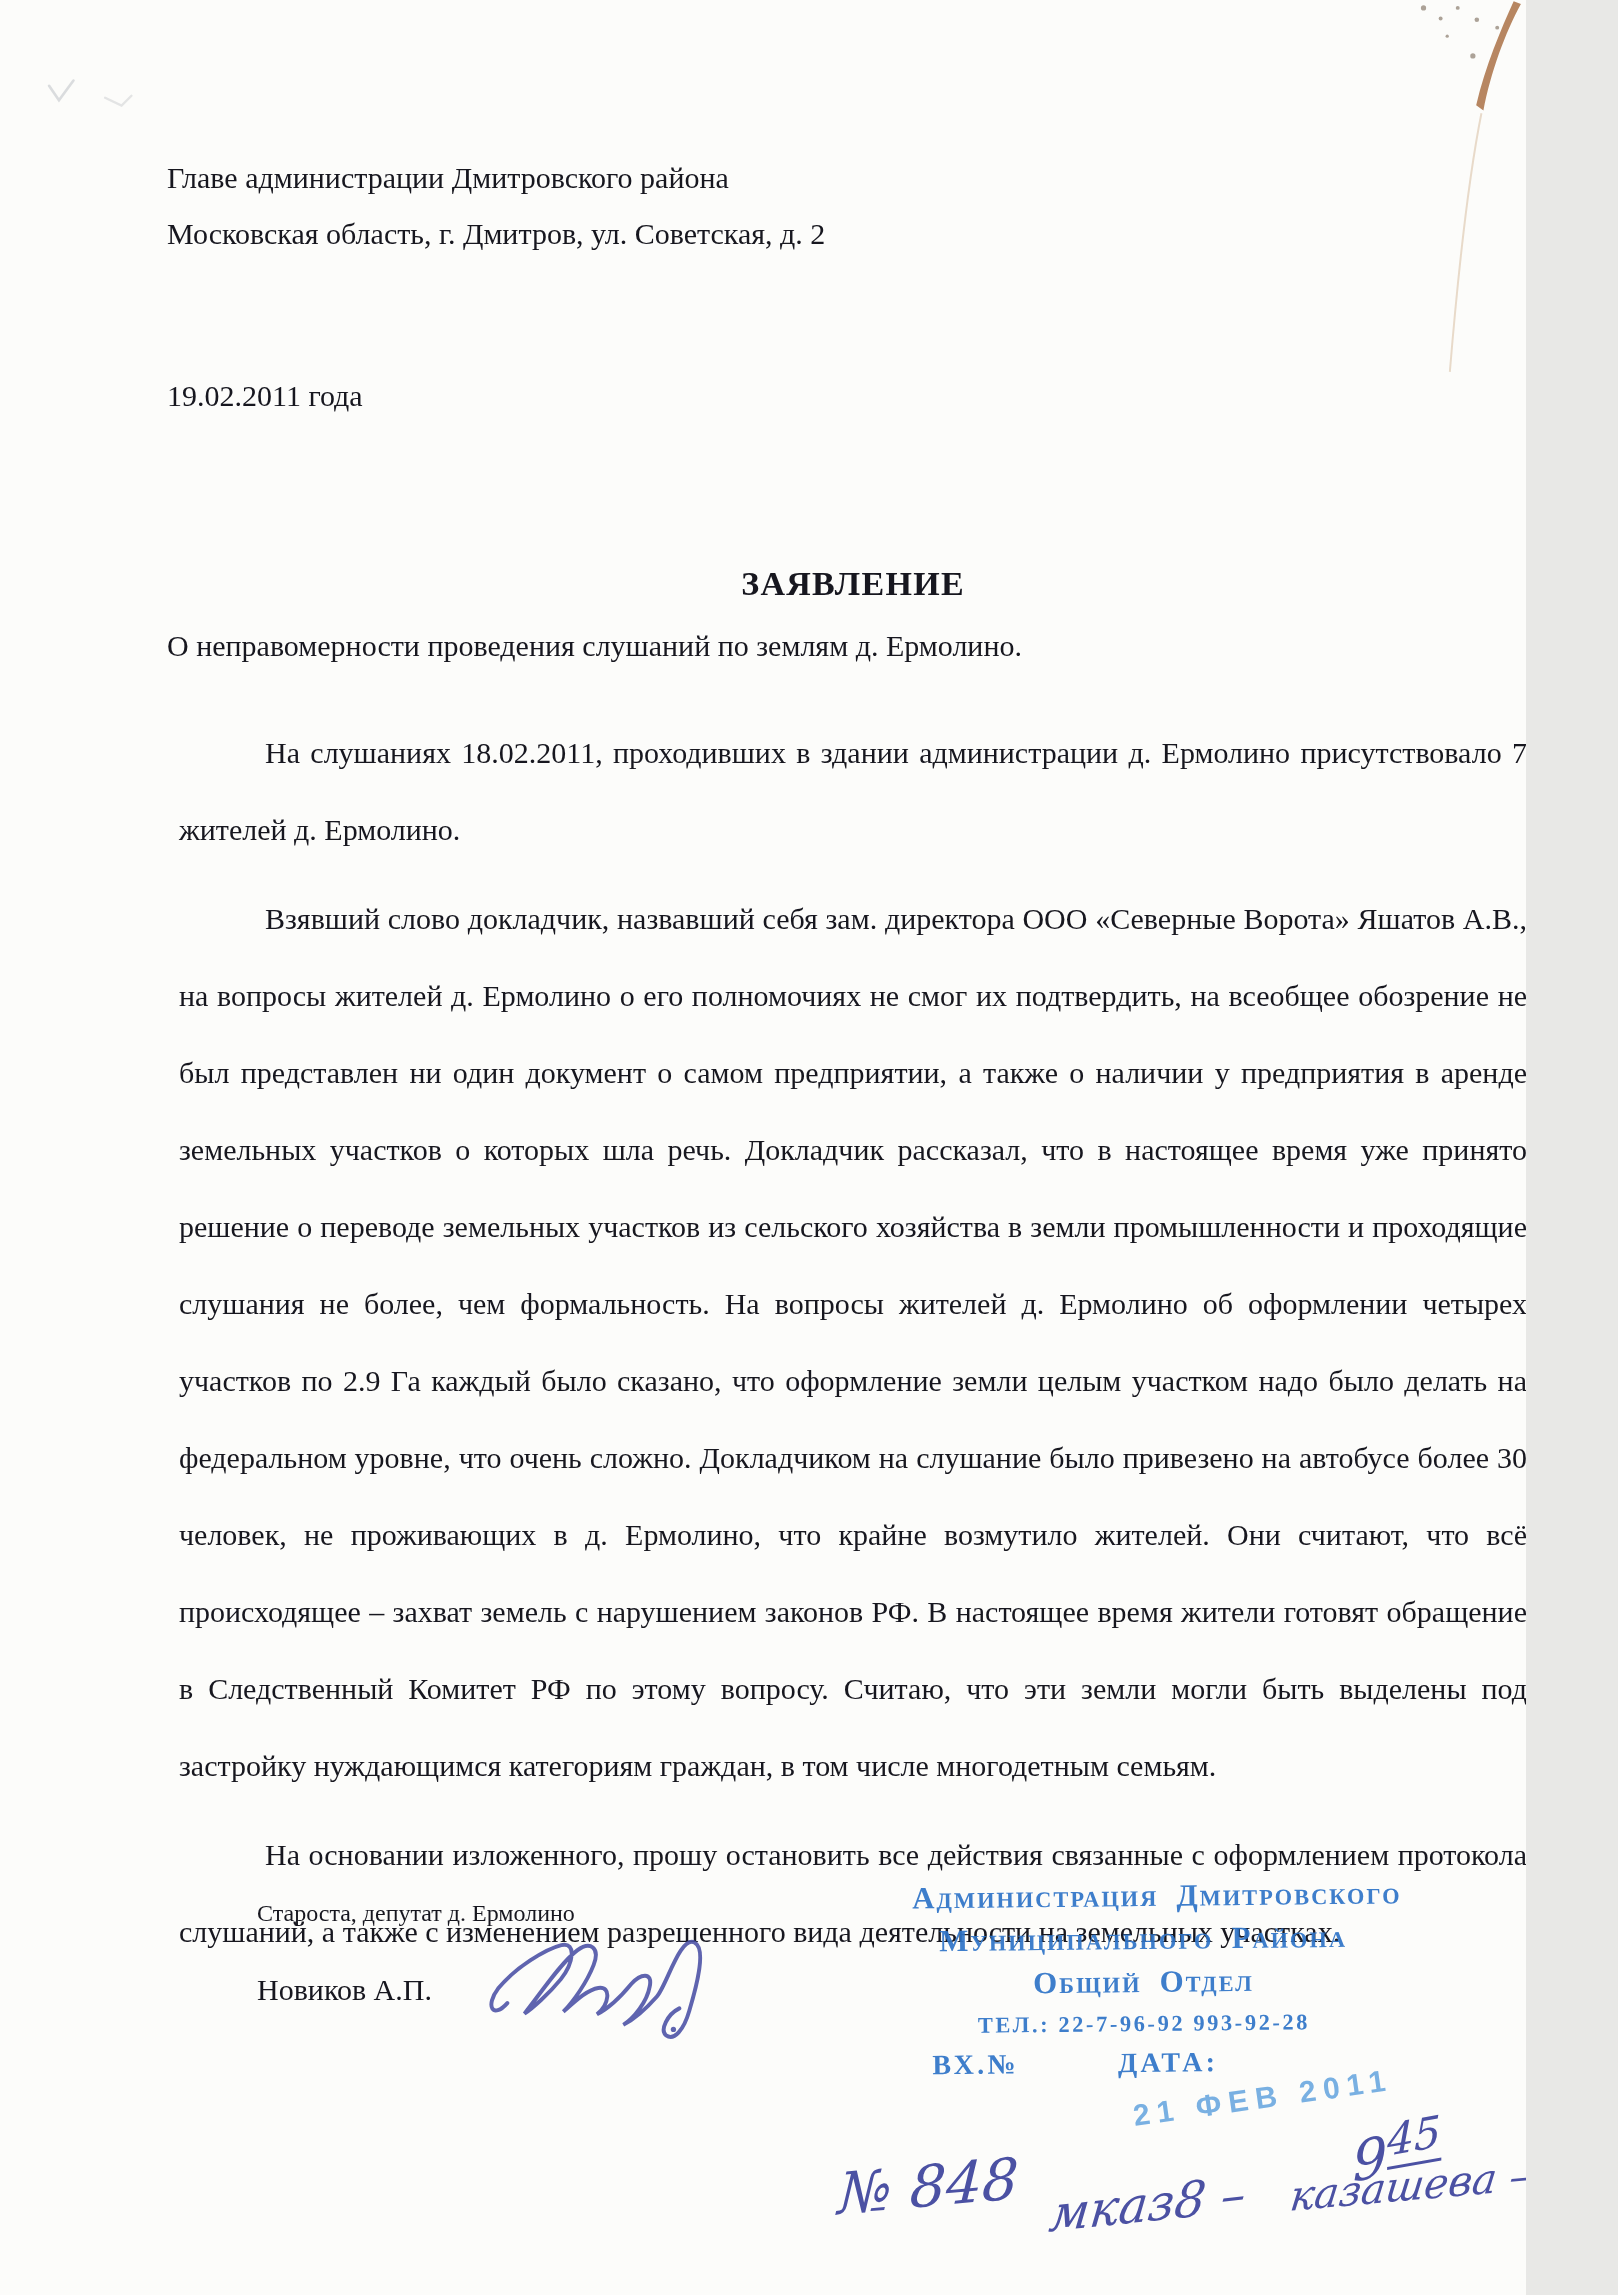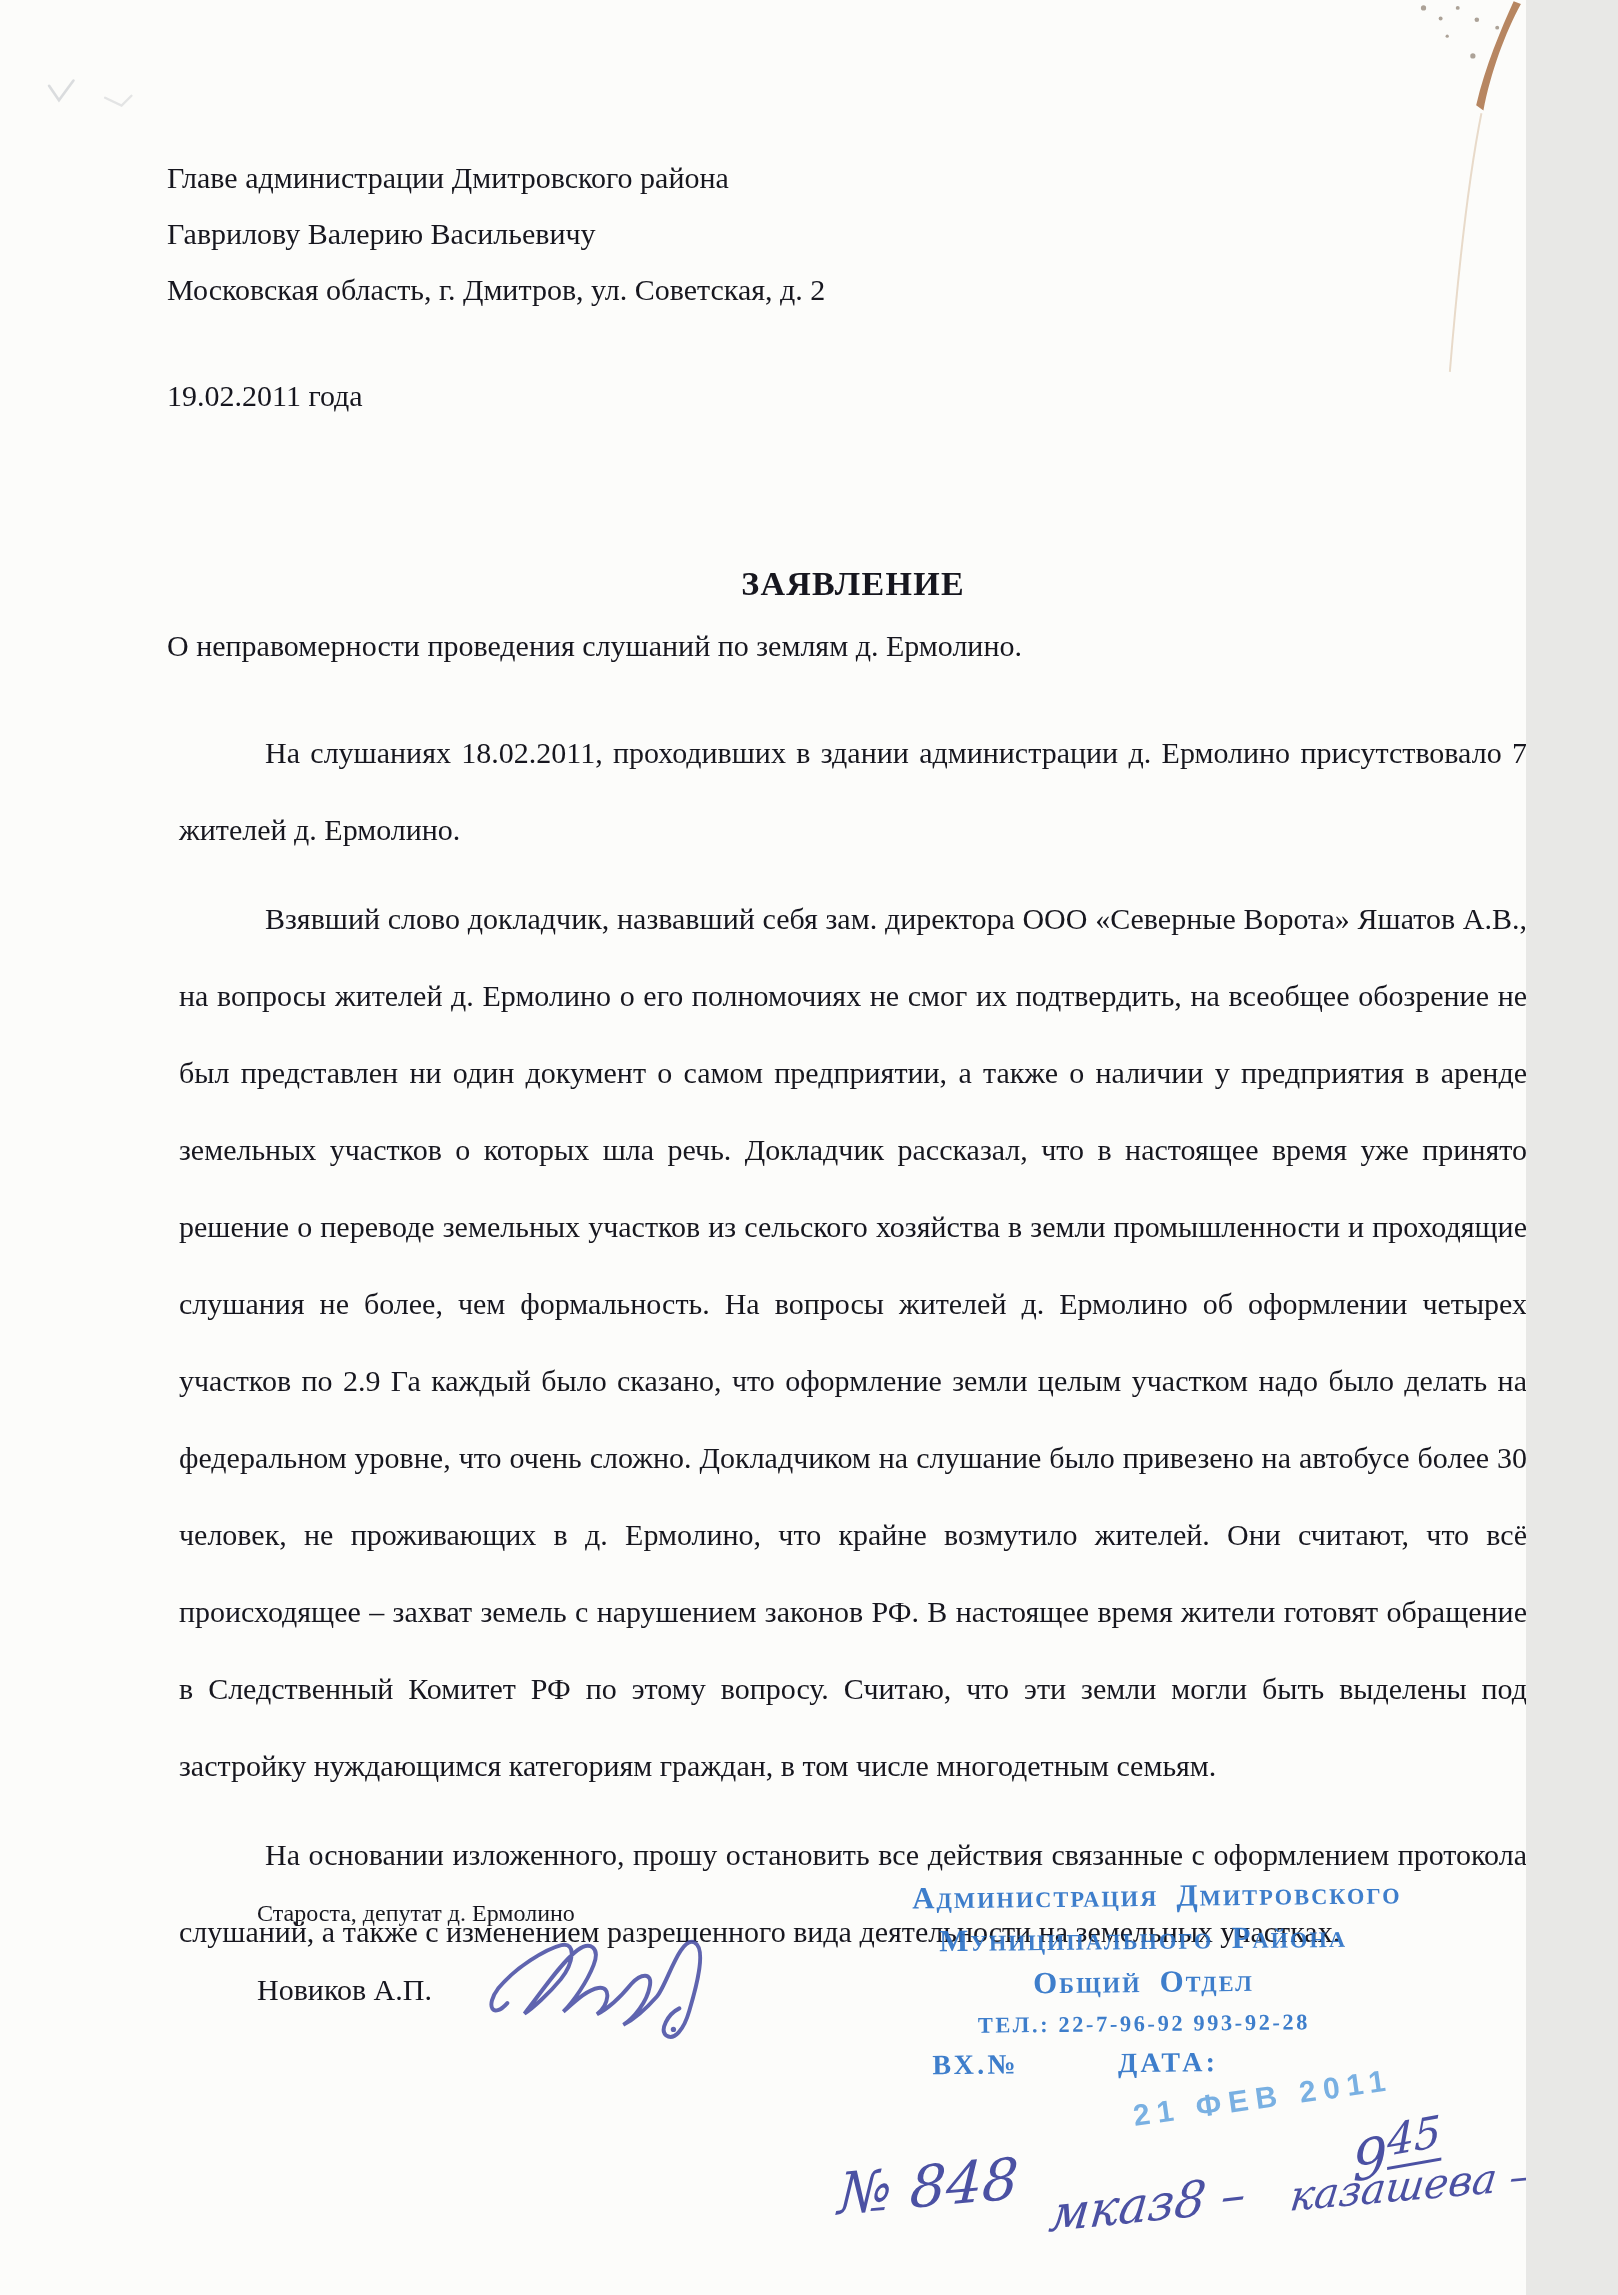--- a/index.html
+++ b/index.html
@@ -130,21 +130,20 @@
   
   .artifact { position: absolute; pointer-events: none; }
 </style>
 </head>
 <body>
 
 <div class="page">
 
   <div class="recipient">
     <div>Главе администрации Дмитровского района</div>
-    <div>Гаврилову Валерию Васильевичу</div>
     <div>Московская область, г. Дмитров, ул. Советская, д. 2</div>
   </div>
 
   <div class="dateline">19.02.2011 года</div>
 
   <div class="title">ЗАЯВЛЕНИЕ</div>
   <div class="subtitle">О неправомерности проведения слушаний по землям д. Ермолино.</div>
 
   <div class="body-text">
     <p>На слушаниях 18.02.2011, проходивших в здании администрации д. Ермолино присутствовало 7 жителей д. Ермолино.</p>

